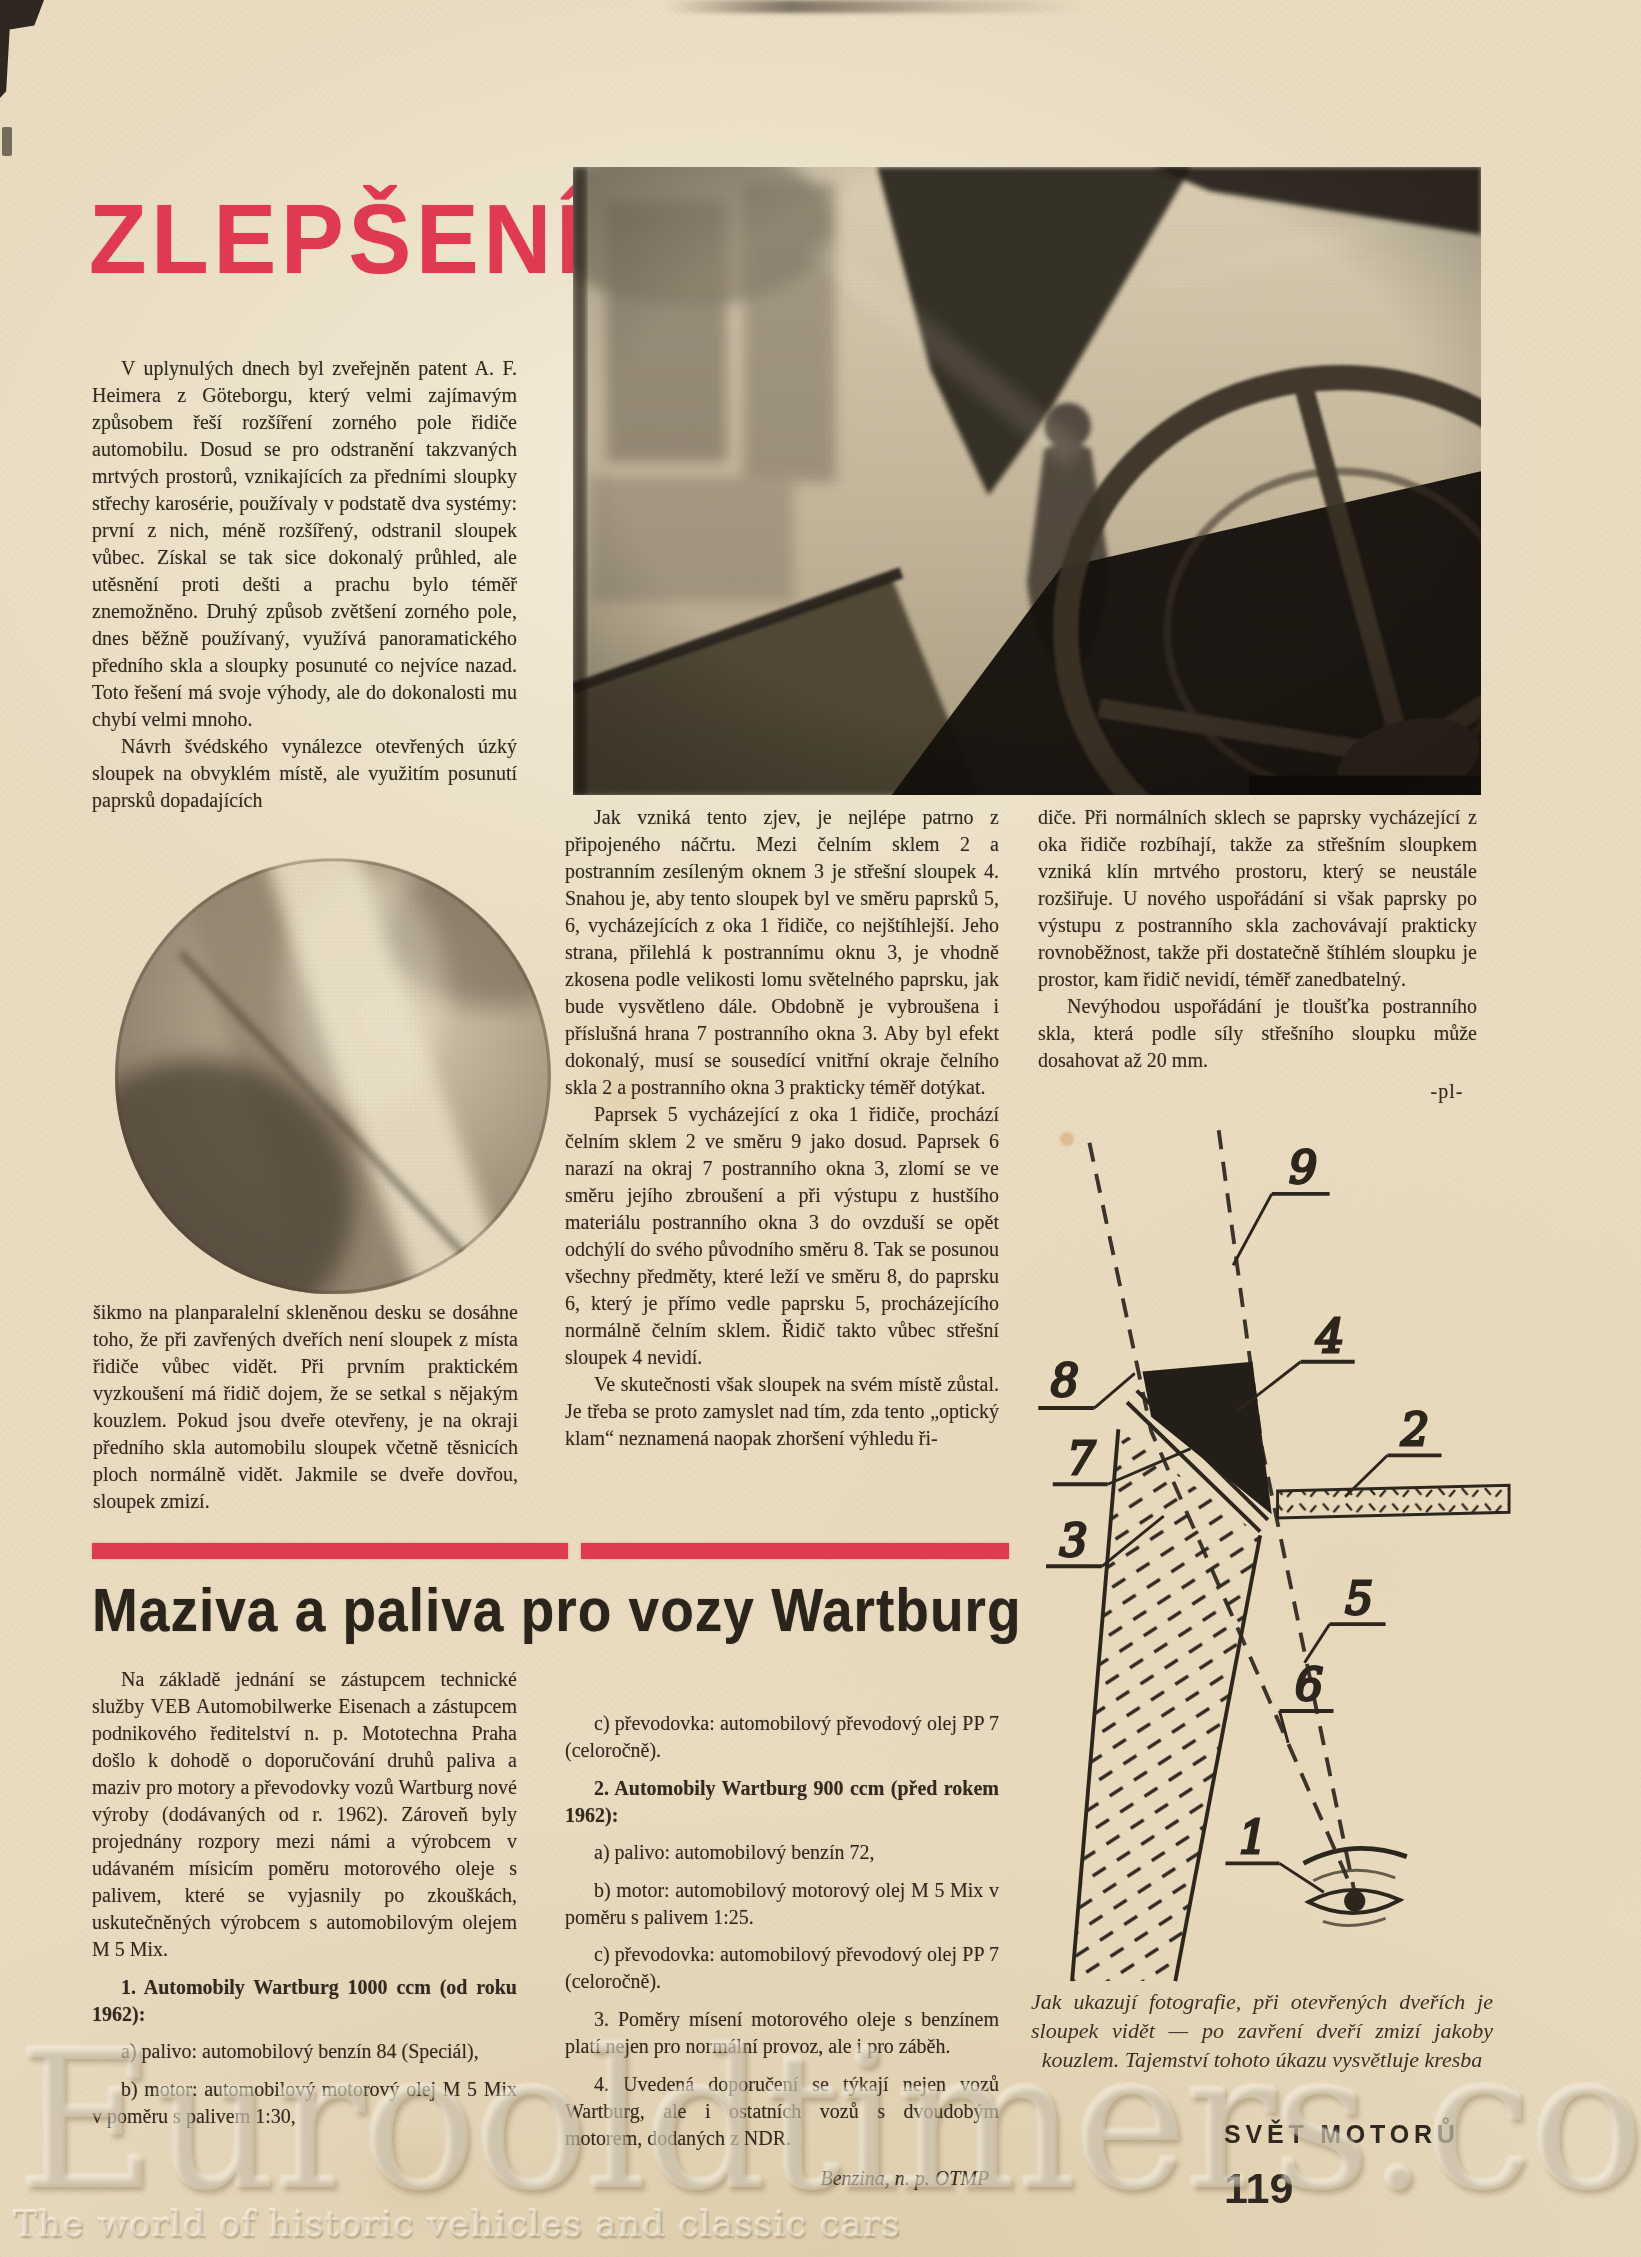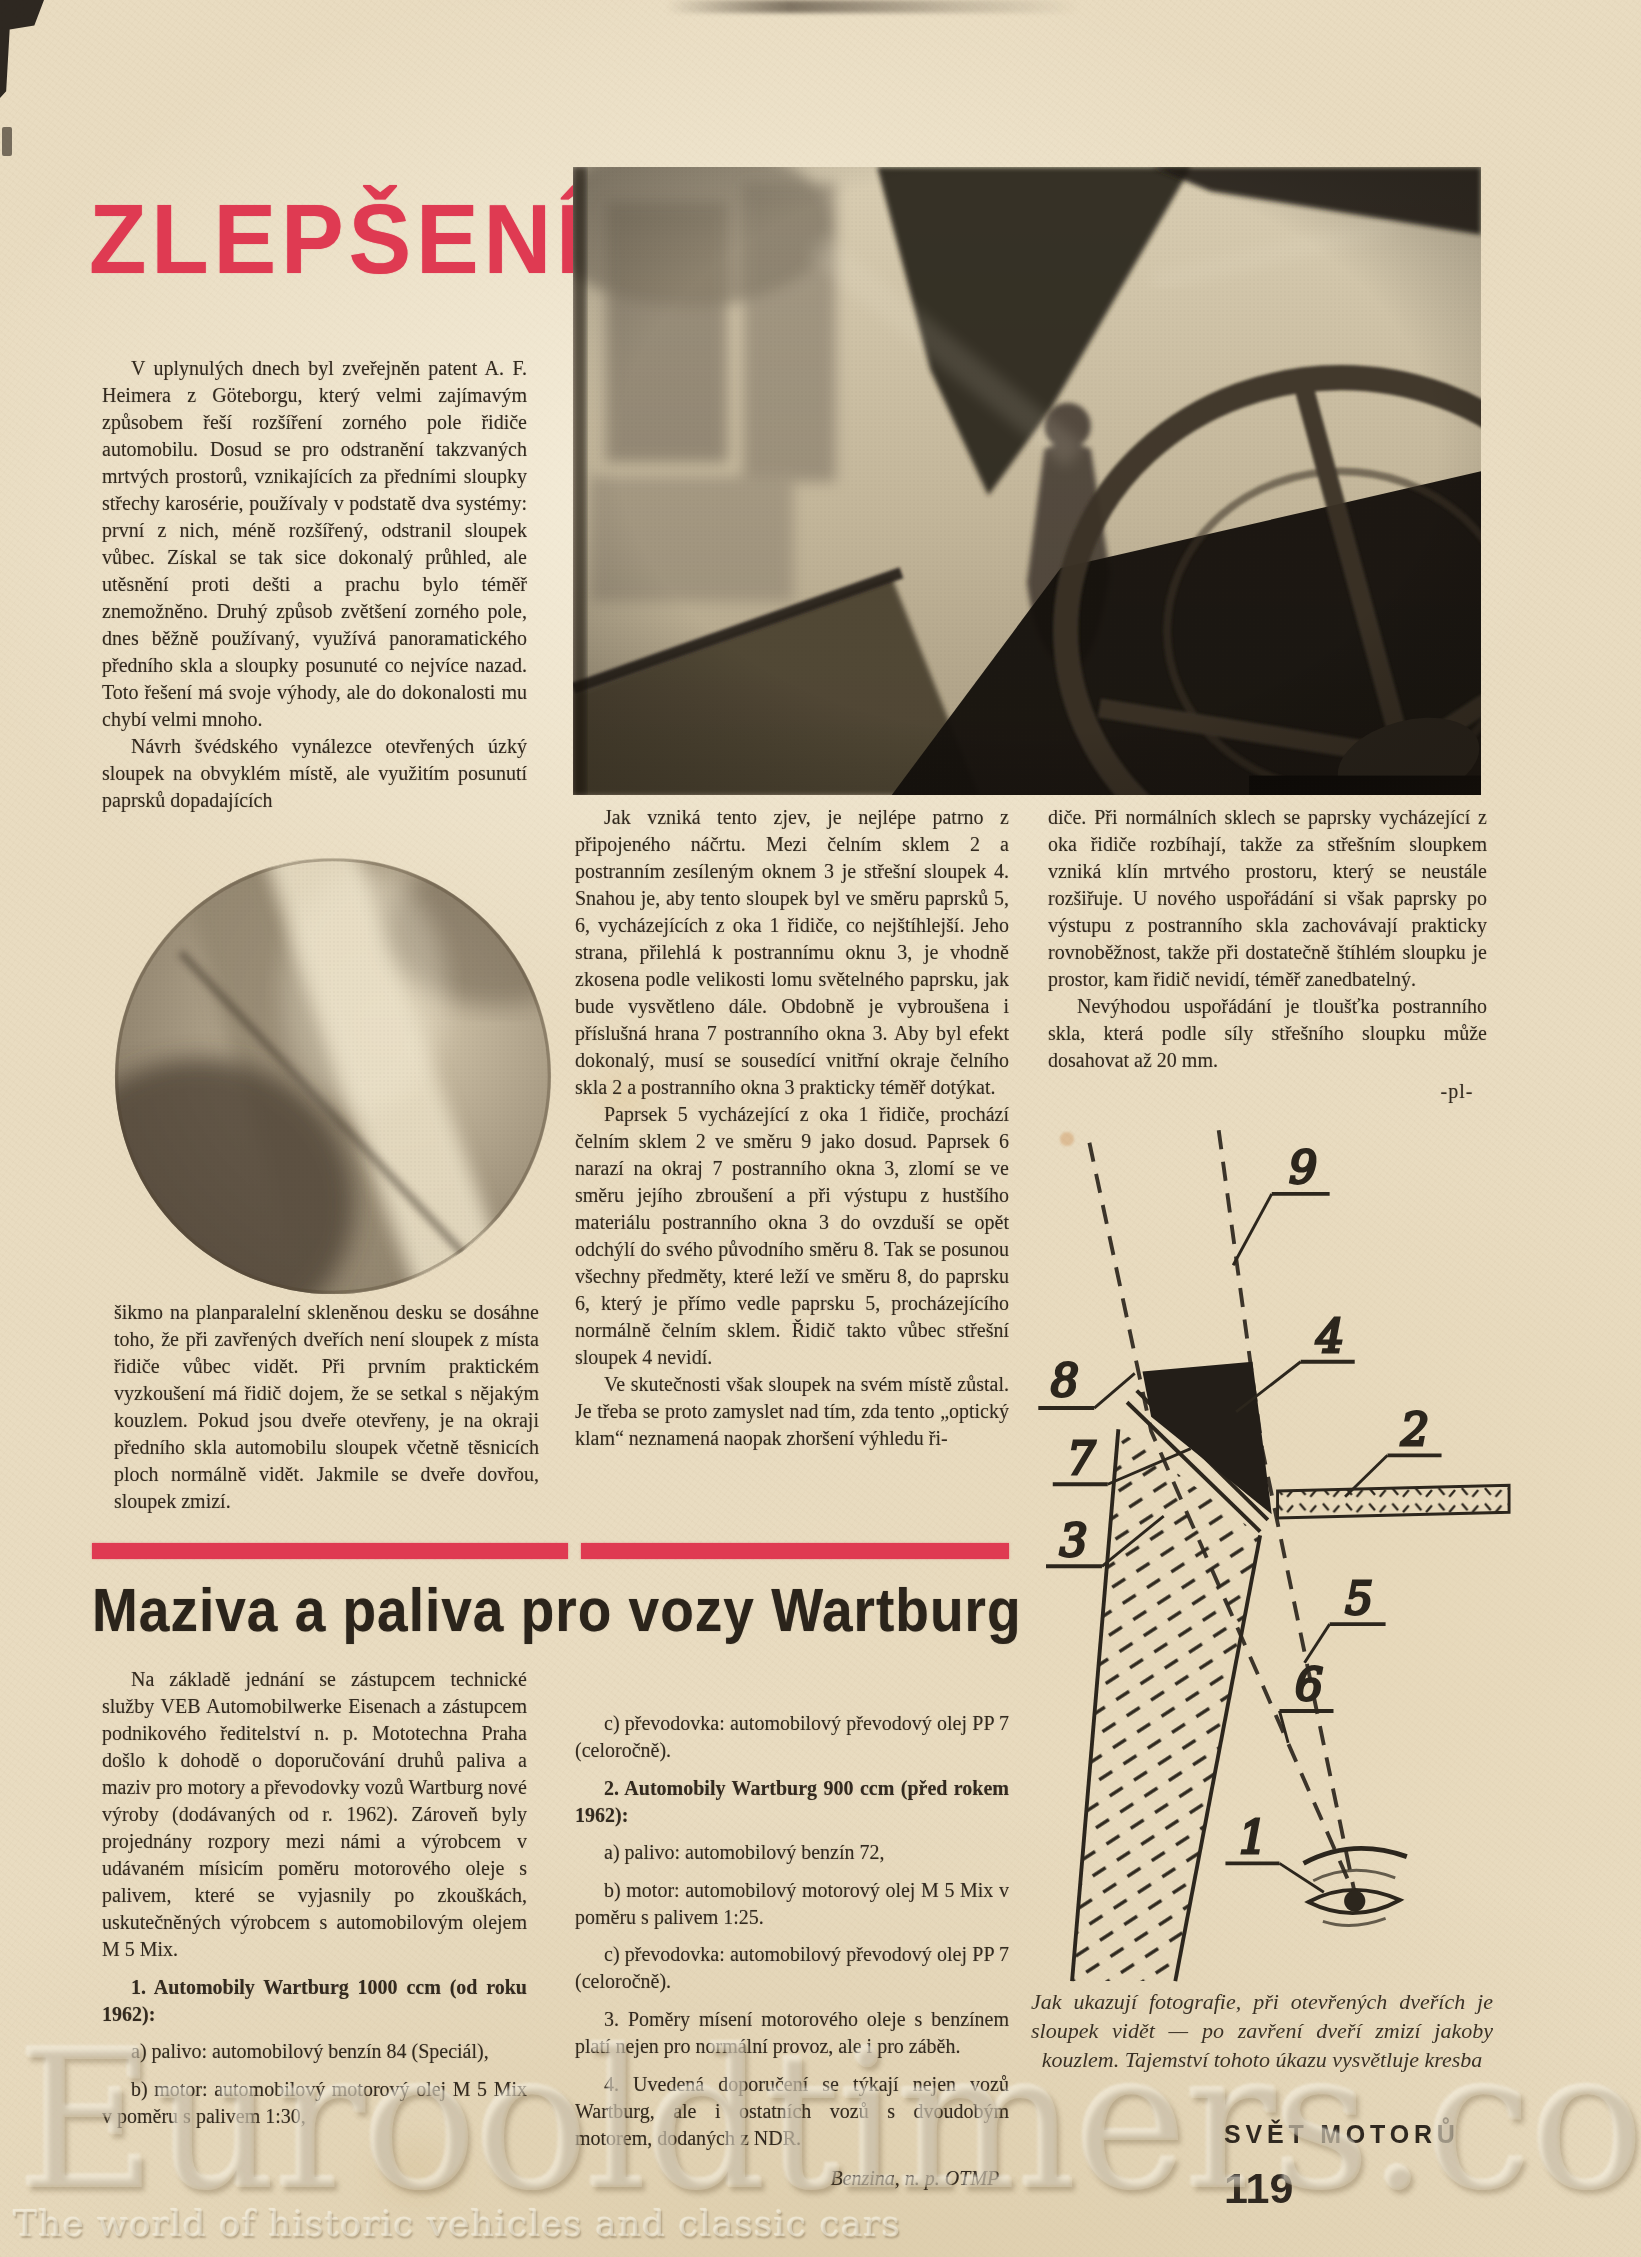--- a/index.html
+++ b/index.html
@@ -27,21 +27,21 @@
     font-weight:800; font-size:94px; letter-spacing:4.8px; line-height:1;
     color:var(--red); transform:scaleY(1.04); transform-origin:top left;
     text-shadow:0 0 1px rgba(223,58,82,.6);
   }
   .subtitle{
     left:97px; top:301px; width:502px;
     font-style:italic; font-weight:700; font-size:59px; letter-spacing:1.9px;
     color:var(--headink);
   }
   
-  .col{position:absolute; text-align:justify; font-size:20px; line-height:27px; color:var(--ink);margin-left:10px;}
+  .col{position:absolute; text-align:justify; font-size:20px; line-height:27px; color:var(--ink);}
   .col p{margin:0; text-shadow:0 0 1px rgba(51,42,31,.35);}
   .p-ind{text-indent:29px;}
   .gap{margin-top:10.6px !important;font-family:Liberation Serif, serif;}
   .bold{font-weight:700;}
   .sig-right{text-align:right; font-style:italic; margin-top:13.5px !important; padding-right:9.7px;}
   .pl-sig{text-align:right; margin-top:3.9px !important; padding-right:13.5px; letter-spacing:1px;}
   
   .rule{position:absolute; top:1543px; height:16.4px; background:var(--red);
         box-shadow:0 0 1.9px rgba(223,58,82,.5);}
   .rule.left{left:92px; width:476px;}
@@ -195,21 +195,21 @@
       <polygon points="155,-10 250,-10 420,466 320,466" fill="#e6dcc2" opacity="0.92" filter="url(#cf9)"></polygon>
       <ellipse cx="90" cy="360" rx="160" ry="150" fill="#4e4334" opacity="0.78" filter="url(#cf12)"></ellipse>
       <ellipse cx="396" cy="76" rx="110" ry="80" fill="#6e6250" opacity="0.55" filter="url(#cf12)"></ellipse>
       <line x1="70" y1="100" x2="380" y2="430" stroke="#3f362a" stroke-width="8" opacity="0.5" filter="url(#cf4)"></line>
       <ellipse cx="260" cy="140" rx="85" ry="125" fill="#f1e8d2" opacity="0.35" filter="url(#cf12)"></ellipse>
       <rect width="456" height="456" fill="url(#grain)" opacity="0.18"></rect>
     </g>
     <circle cx="228" cy="228" r="224" fill="none" stroke="rgba(80,65,45,0.35)" stroke-width="3"></circle>
   </svg>
 
-  <div class="col" style="left:104px;top:1299px;width:425px;">
+  <div class="col" style="left:93px;top:1299px;width:425px;">
     <p>šikmo na planparalelní skleněnou desku se dosáhne toho, že při zavřených dveřích není sloupek z místa řidiče vůbec vidět. Při prvním praktickém vyzkoušení má řidič dojem, že se setkal s nějakým kouzlem. Pokud jsou dveře otevřeny, je na okraji předního skla automobilu sloupek včetně těsnicích ploch normálně vidět. Jakmile se dveře dovřou, sloupek zmizí.</p>
   </div>
 
   <div class="col" style="left:565px;top:804px;width:434px;">
     <p class="p-ind">Jak vzniká tento zjev, je nejlépe patrno z připojeného náčrtu. Mezi čelním sklem 2 a postranním zesíleným oknem 3 je střešní sloupek 4. Snahou je, aby tento sloupek byl ve směru paprsků 5, 6, vycházejících z oka 1 řidiče, co nejštíhlejší. Jeho strana, přilehlá k postrannímu oknu 3, je vhodně zkosena podle velikosti lomu světelného paprsku, jak bude vysvětleno dále. Obdobně je vybroušena i příslušná hrana 7 postranního okna 3. Aby byl efekt dokonalý, musí se sousedící vnitřní okraje čelního skla 2 a postranního okna 3 prakticky téměř dotýkat.</p>
     <p class="p-ind">Paprsek 5 vycházející z oka 1 řidiče, prochází čelním sklem 2 ve směru 9 jako dosud. Paprsek 6 narazí na okraj 7 postranního okna 3, zlomí se ve směru jejího zbroušení a při výstupu z hustšího materiálu postranního okna 3 do ovzduší se opět odchýlí do svého původního směru 8. Tak se posunou všechny předměty, které leží ve směru 8, do paprsku 6, který je přímo vedle paprsku 5, procházejícího normálně čelním sklem. Řidič takto vůbec střešní sloupek 4 nevidí.</p>
     <p class="p-ind">Ve skutečnosti však sloupek na svém místě zůstal. Je třeba se proto zamyslet nad tím, zda tento „optický klam“ neznamená naopak zhoršení výhledu ři-</p>
   </div>
 
   <div class="col" style="left:1038px;top:804px;width:439px;">

